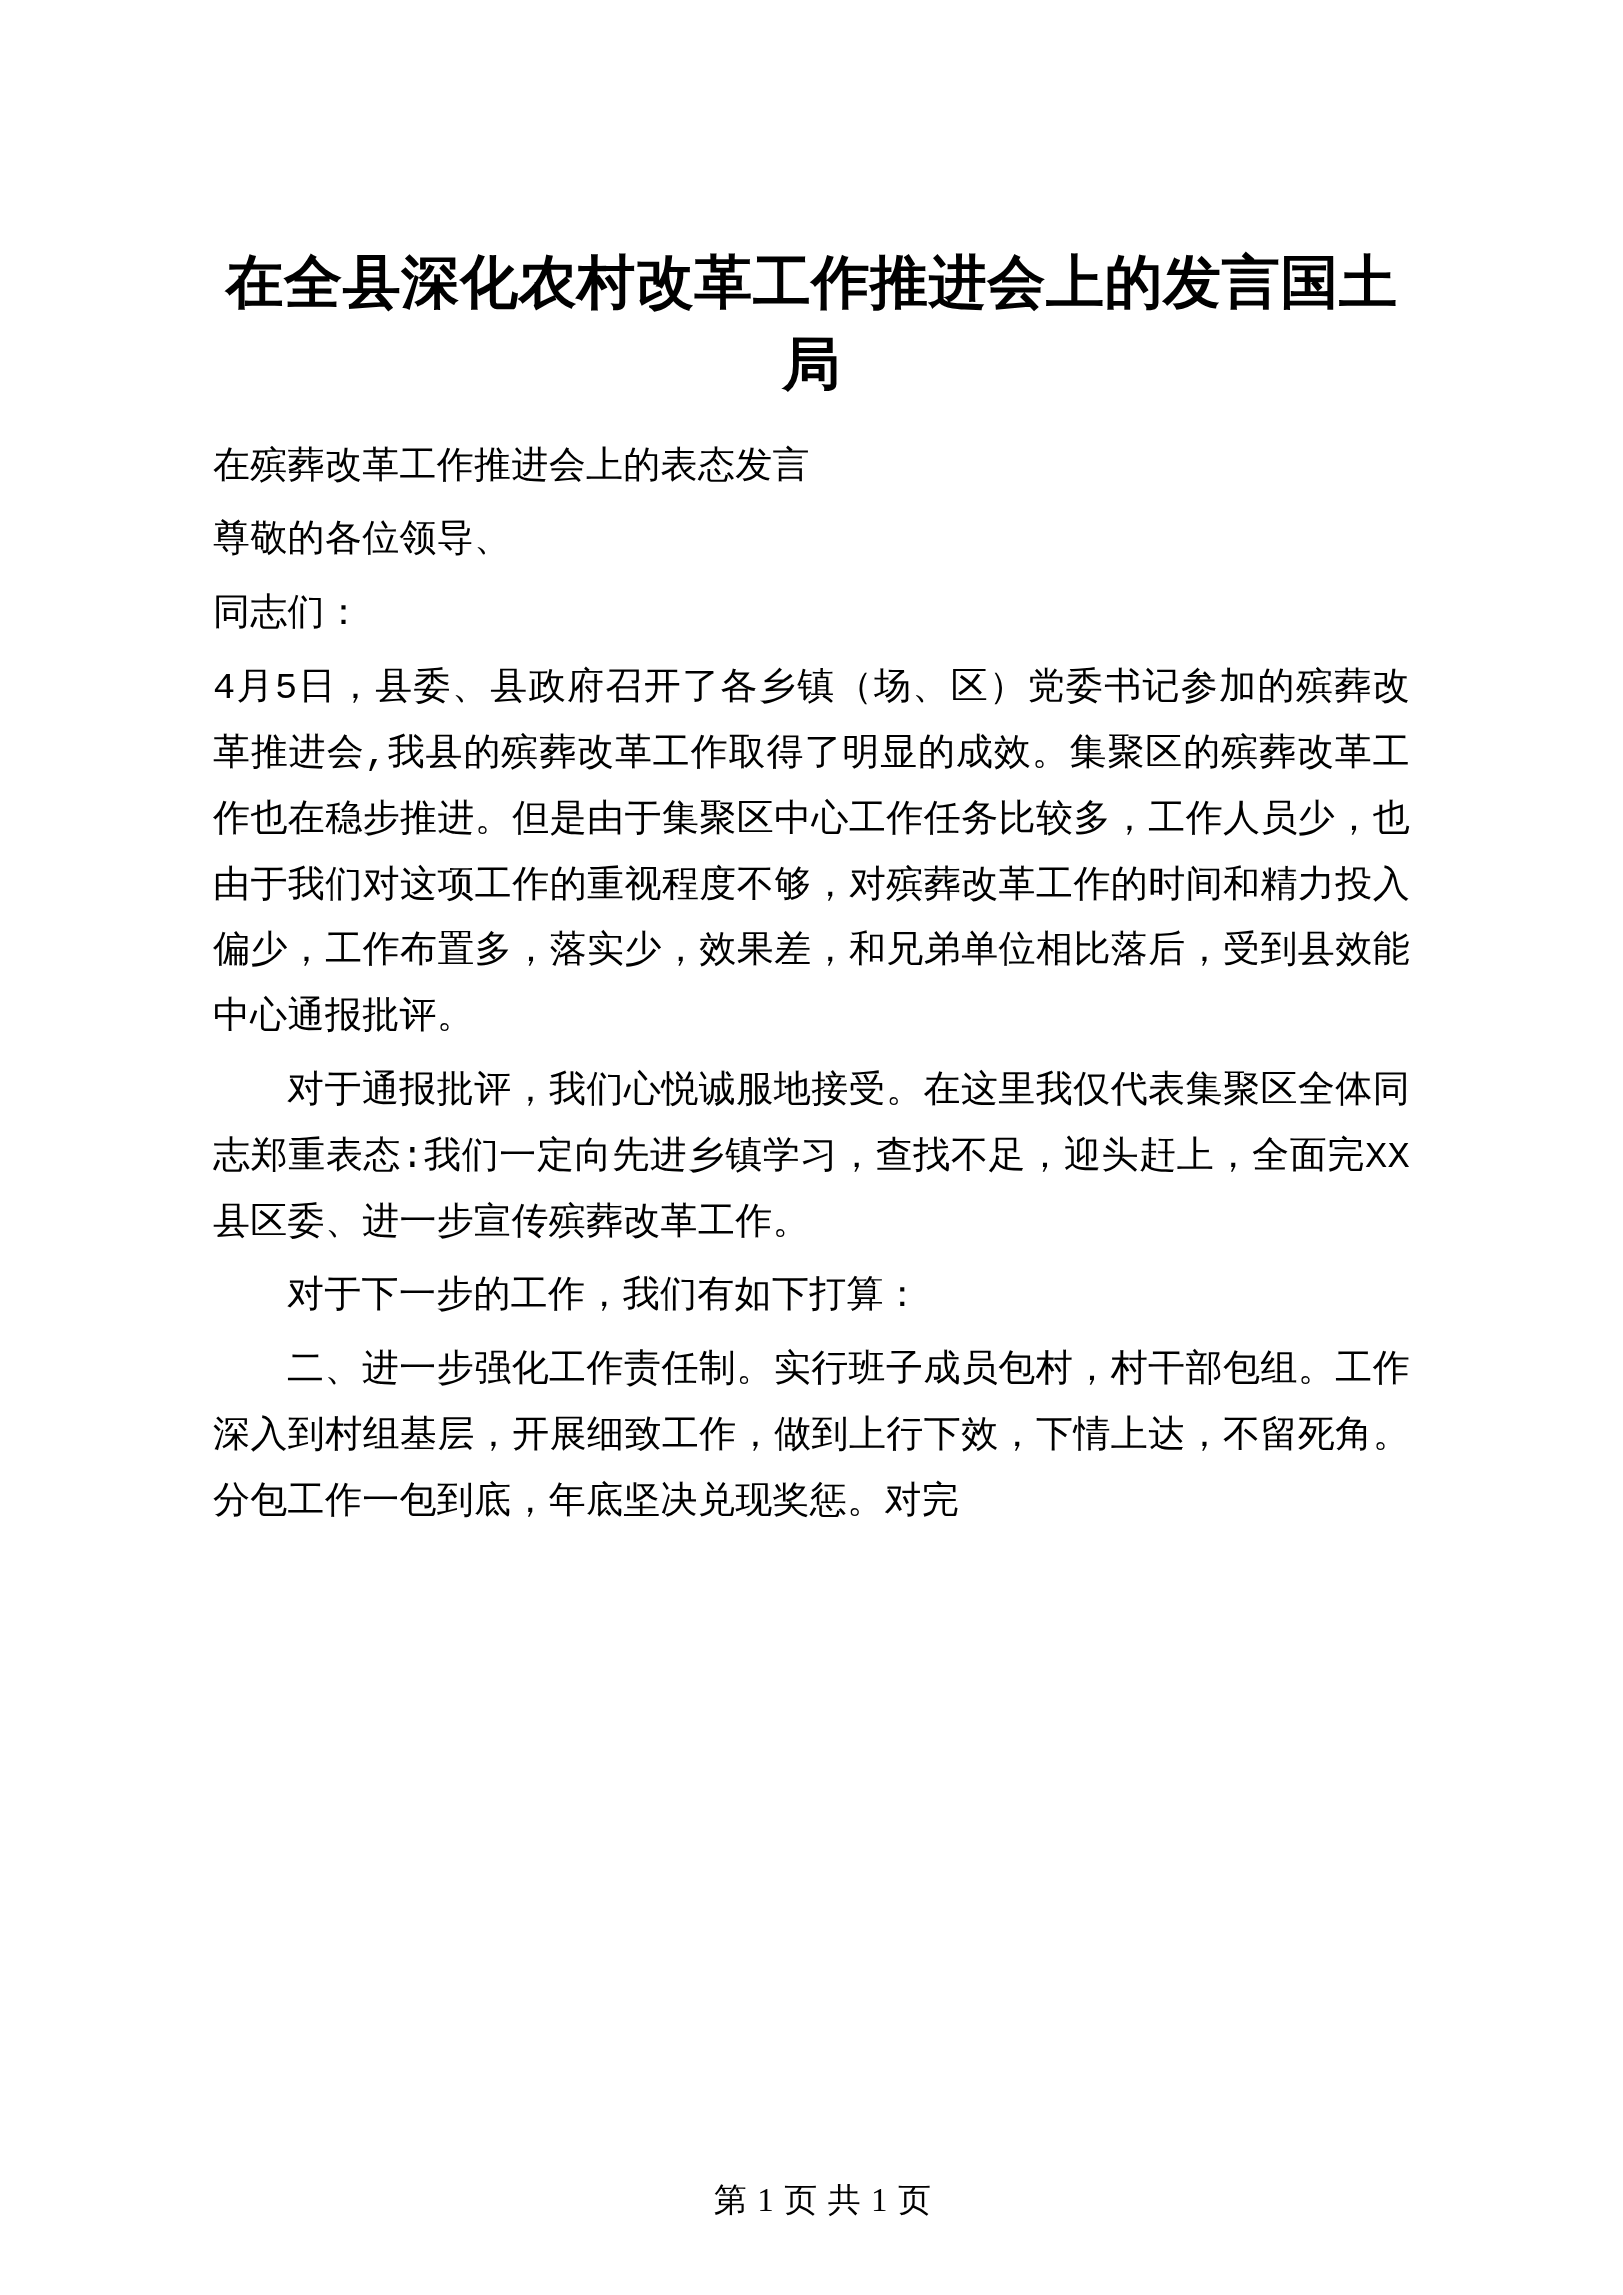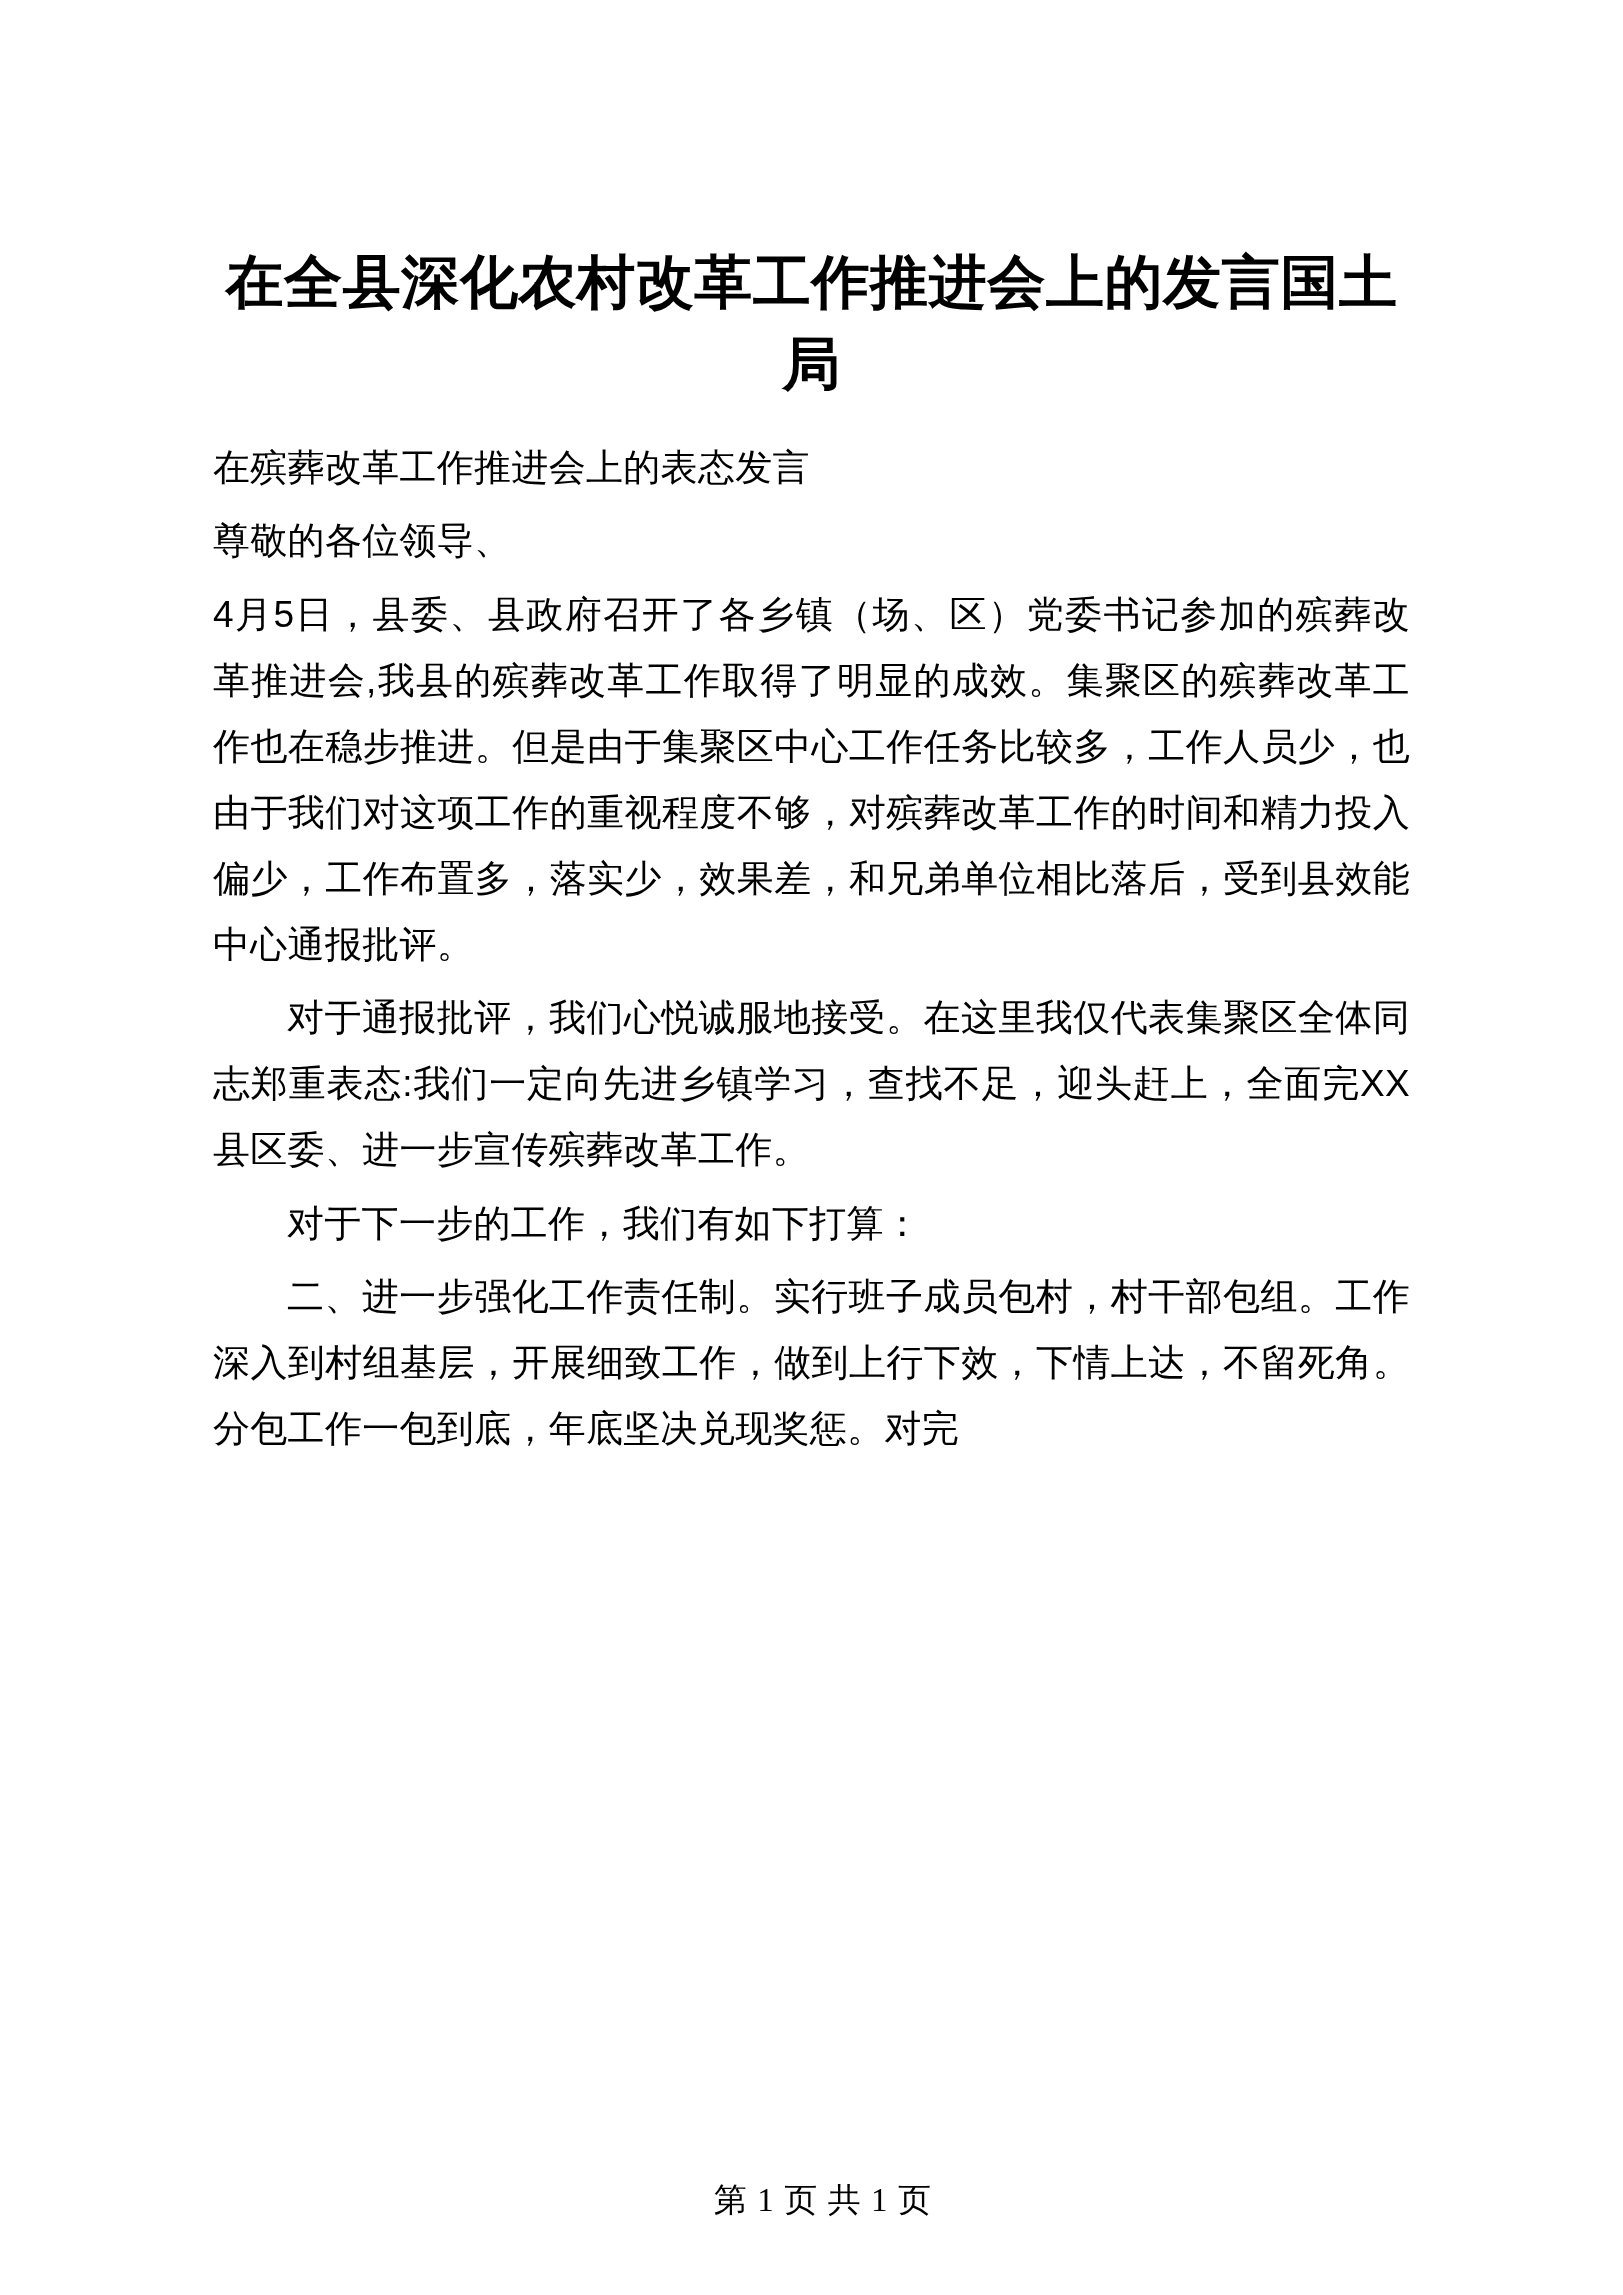--- a/index.html
+++ b/index.html
@@ -29,21 +29,21 @@
     line-height: 1.42;
     text-align: center;
     letter-spacing: 0.6px;
     margin: 0 0 29px 0;
     padding: 0 22.4px;
   }
   .body-block {
     padding: 0 28px 0 28px;
   }
   .para {
-    font-family: Liberation Sans, sans-serif;
+    font-family: Liberation Mono, monospace;
     font-size: 37px;
     line-height: 1.78;
     text-align: justify;
     text-justify: inter-ideograph;
     margin: 0 0 7.9px 0;
     letter-spacing: 0.3px;
   }
   .para.indent {
     text-indent: 2em;
   }
@@ -63,20 +63,21 @@
 </head>
 <body>
 
 <div class="page">
 
   <h1 class="doc-title">在全县深化农村改革工作推进会上的发言国土局</h1>
 
   <div class="body-block">
     <p class="para">在殡葬改革工作推进会上的表态发言</p>
     <p class="para">尊敬的各位领导、</p>
+    <p class="para">同志们：</p>
     <p class="para">4月5日，县委、县政府召开了各乡镇（场、区）党委书记参加的殡葬改革推进会,我县的殡葬改革工作取得了明显的成效。集聚区的殡葬改革工作也在稳步推进。但是由于集聚区中心工作任务比较多，工作人员少，也由于我们对这项工作的重视程度不够，对殡葬改革工作的时间和精力投入偏少，工作布置多，落实少，效果差，和兄弟单位相比落后，受到县效能中心通报批评。</p>
     <p class="para indent">对于通报批评，我们心悦诚服地接受。在这里我仅代表集聚区全体同志郑重表态:我们一定向先进乡镇学习，查找不足，迎头赶上，全面完XX县区委、进一步宣传殡葬改革工作。</p>
     <p class="para indent">对于下一步的工作，我们有如下打算：</p>
     <p class="para indent">二、进一步强化工作责任制。实行班子成员包村，村干部包组。工作深入到村组基层，开展细致工作，做到上行下效，下情上达，不留死角。分包工作一包到底，年底坚决兑现奖惩。对完</p>
   </div>
 
   <div class="footer">第 1 页  共 1 页</div>
 
 </div>
 

